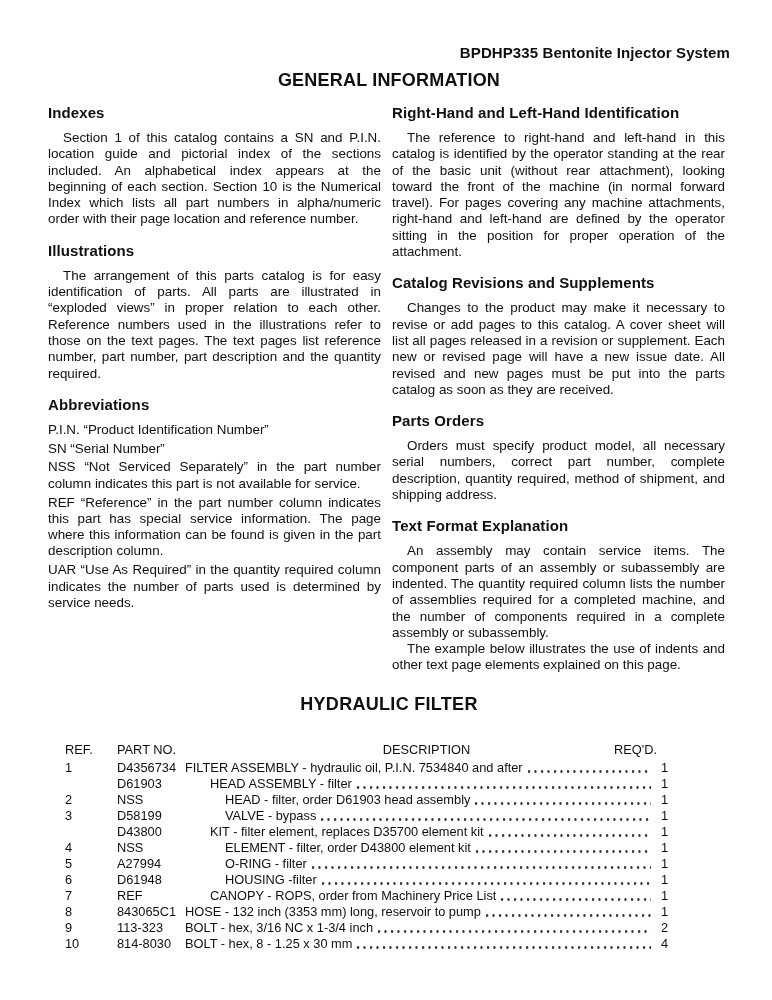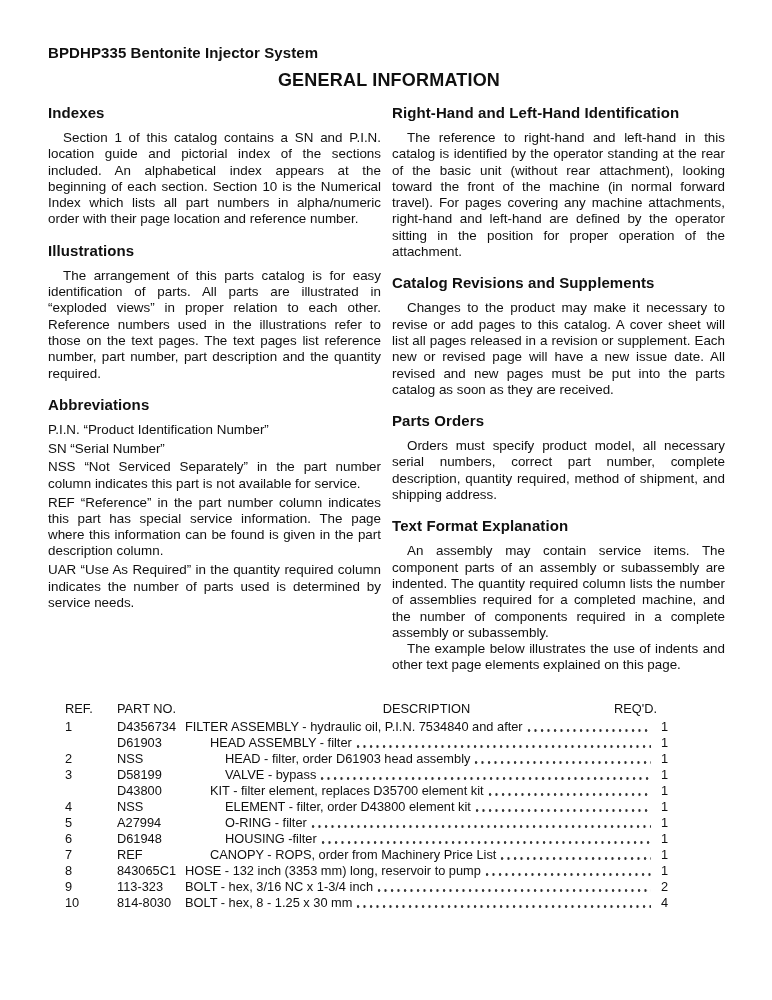--- a/index.html
+++ b/index.html
@@ -6,21 +6,21 @@
   html, body { background: #ffffff; }
   body {
     width: 772px; height: 1000px; overflow: hidden;
     font-family: "Liberation Sans", sans-serif;
     color: #101010;
     -webkit-font-smoothing: antialiased;
   }
   .page { padding: 44px 42px 0 48px; }
 
   .doc-title {
-    text-align: left; font-size: 15px; font-weight: bold;
+    text-align: right; font-size: 15px; font-weight: bold;
     letter-spacing: 0.1px;
   }
   .main-title {
     text-align: center; font-size: 18px; font-weight: bold;
     margin-top: 9px; letter-spacing: 0.2px;
   }
 
   .columns { display: flex; gap: 11px; margin-top: 13px; }
   .col { width: 333px; }
 
@@ -101,20 +101,21 @@
       <div class="sec-heading">Parts Orders</div>
       <p class="para">Orders must specify product model, all necessary serial numbers, correct part number, complete description, quantity required, method of shipment, and shipping address.</p>
 
       <div class="sec-heading">Text Format Explanation</div>
       <p class="para">An assembly may contain service items. The component parts of an assembly or subassembly are indented. The quantity required column lists the number of assemblies required for a completed machine, and the number of components required in a complete assembly or subassembly.</p>
       <p class="para follow">The example below illustrates the use of indents and other text page elements explained on this page.</p>
     </div>
 
   </div>
 
+  <div class="filter-title">HYDRAULIC FILTER</div>
 
   <div class="ptable">
 
     <div class="prow phead">
       <span class="c-ref">REF.</span>
       <span class="c-part">PART NO.</span>
       <span class="desc-head-area">
         <span>DESCRIPTION</span>
         <span class="c-reqd-h">REQ'D.</span>
       </span>

